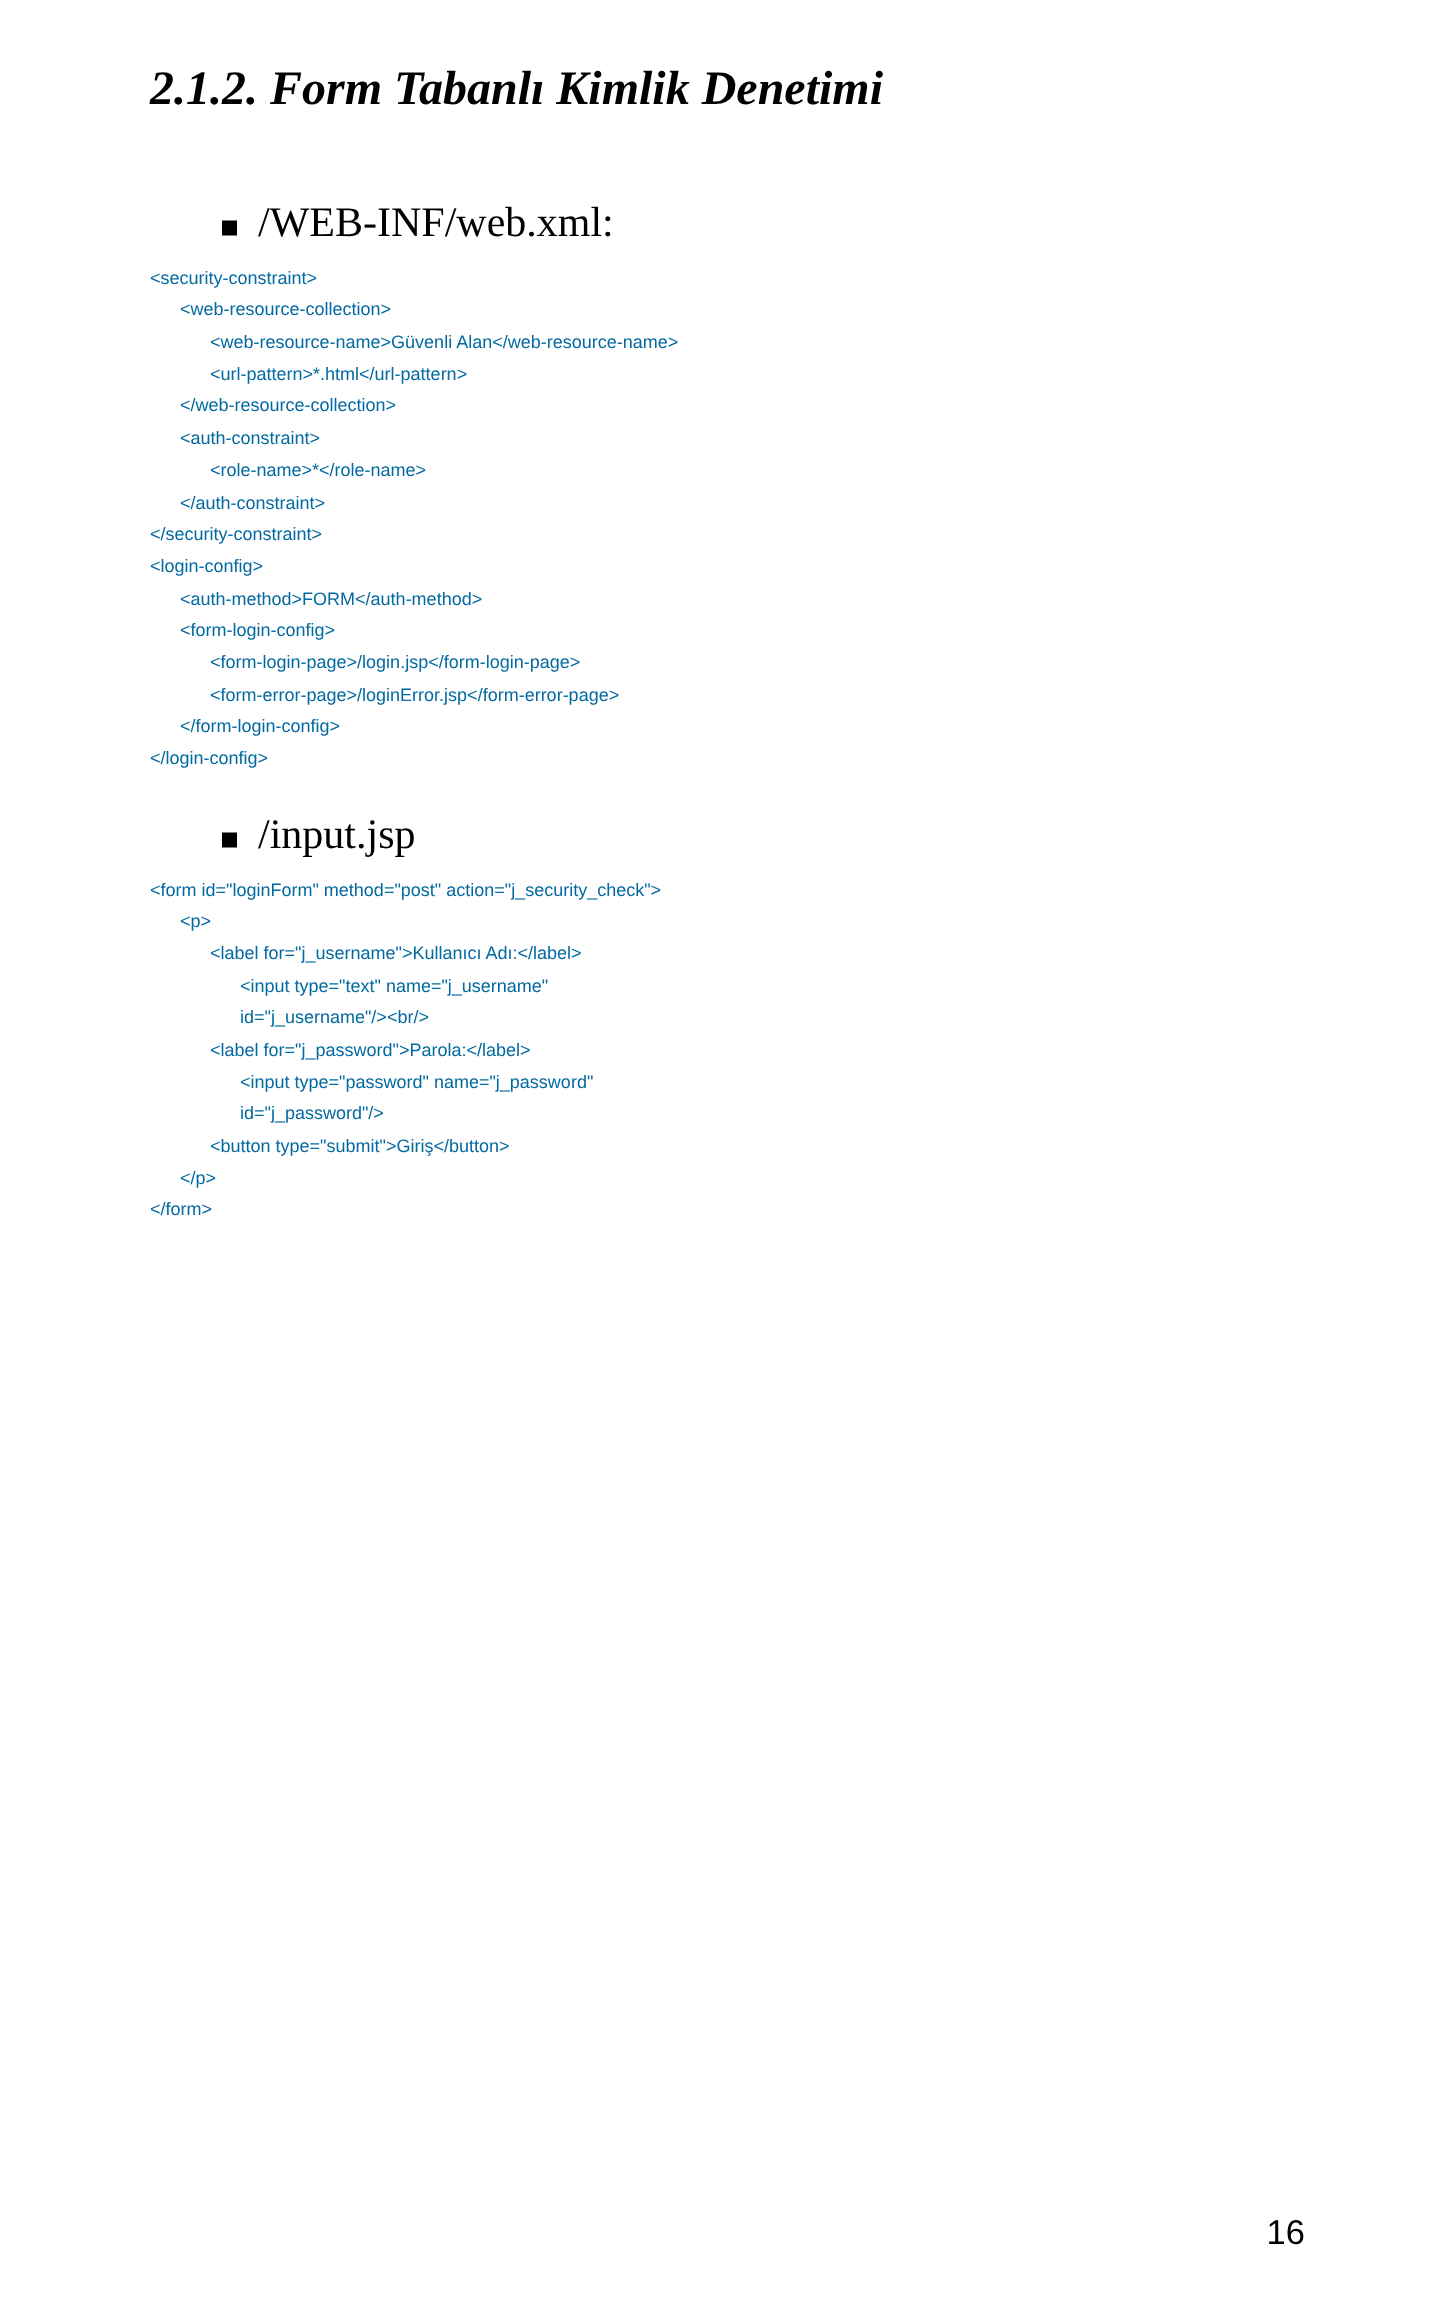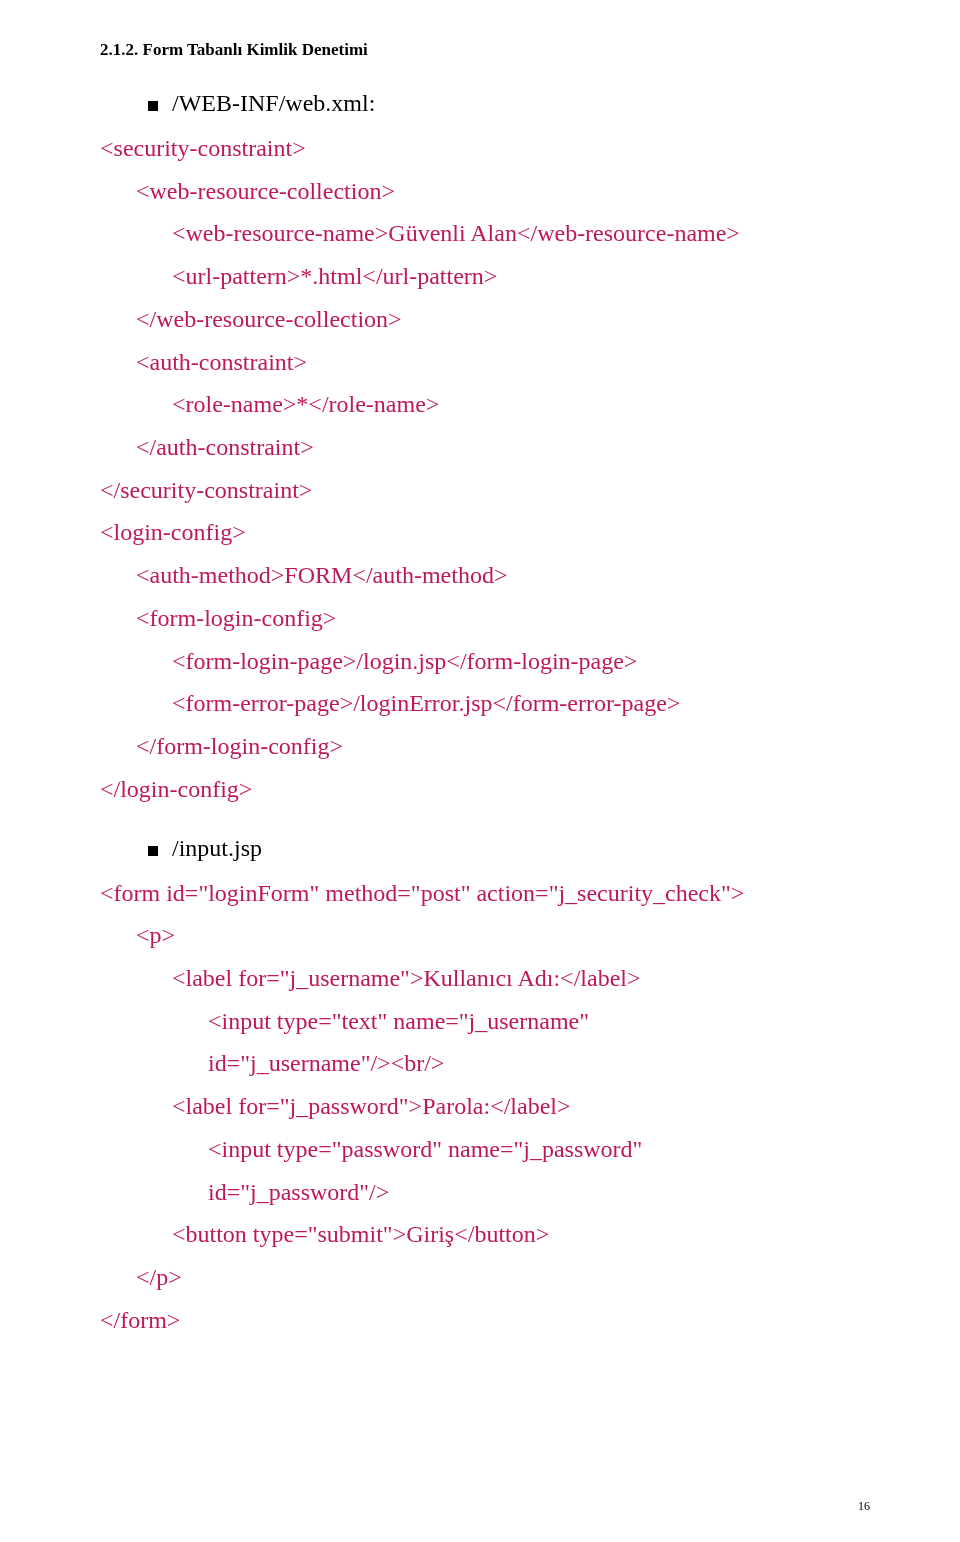--- a/index.html
+++ b/index.html
@@ -6,57 +6,58 @@
   body {
     background: #fff;
     font-family: "Times New Roman", Times, serif;
     color: #000;
     width: 960px;
     min-height: 1542px;
     padding: 40px 90px 30px 100px;
     position: relative;
   }
   .heading {
-    font-size: 17px;
+    font-size: 32px;
     font-weight: bold;
-    margin-bottom: 30px;
+    margin-bottom: 56px;
+    font-style: italic;
   }
   .bullet-item {
     margin-left: 48px;
     display: flex;
     align-items: baseline;
     gap: 14px;
     margin-bottom: 6px;
   }
   .bullet-icon {
     width: 10px;
     height: 10px;
     background: #000;
     display: inline-block;
     flex-shrink: 0;
     margin-top: 7px;
   }
   .bullet-text {
-    font-size: 24px;
+    font-size: 28px;
   }
   .code-block {
-    font-family: Liberation Serif, serif;
-    color: #be185d;
-    font-size: 24px;
+    font-family: Liberation Sans, sans-serif;
+    color: #0369a1;
+    font-size: 12px;
     line-height: 1.78;
     white-space: pre;
     margin-top: 10px;
     margin-bottom: 24px;
   }
   .page-number {
     position: absolute;
-    bottom: 28px;
+    bottom: 40px;
     right: 90px;
-    font-size: 12px;
-    font-family: Liberation Serif, serif;
+    font-size: 23px;
+    font-family: Liberation Sans, sans-serif;
     color: #000;
   }
 </style>
 </head>
 <body>
 
 <div class="heading">2.1.2. Form Tabanlı Kimlik Denetimi</div>
 
 <div class="bullet-item">
   <span class="bullet-icon"></span>

